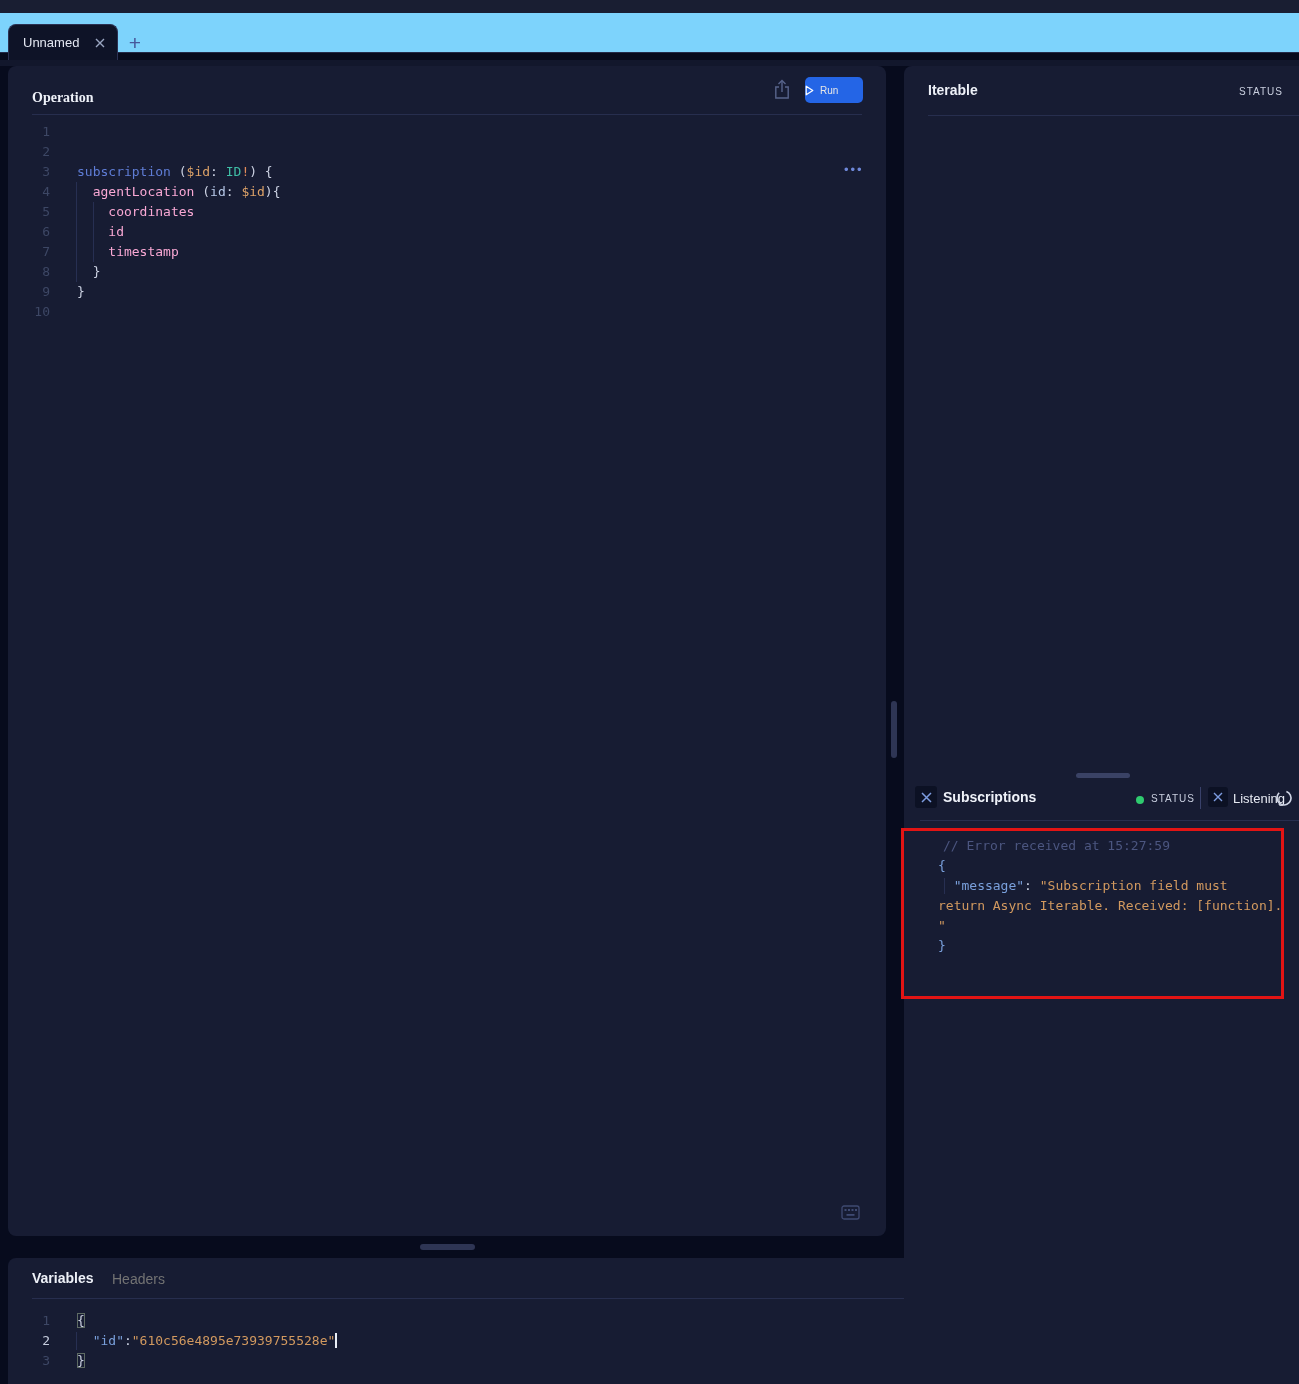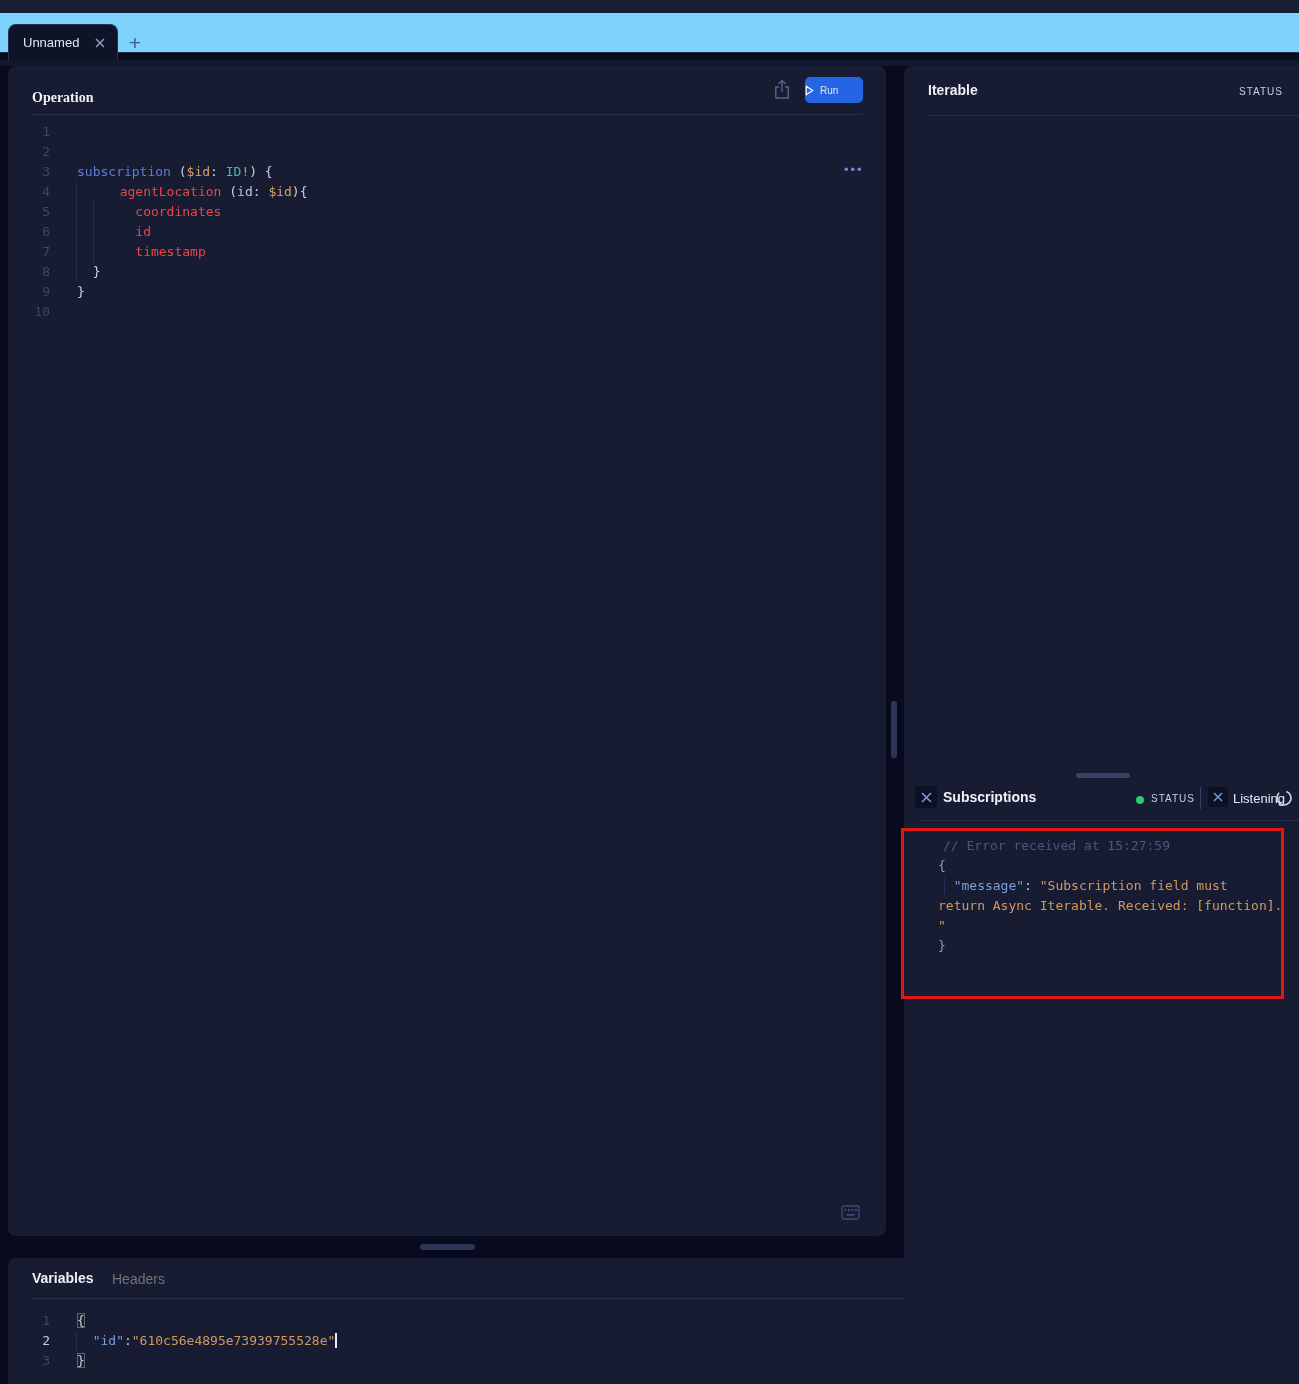--- a/index.html
+++ b/index.html
@@ -57,21 +57,21 @@
   .op-divider{left:24px;right:24px;top:48px;}
 
   
   .code-editor{position:absolute;font-family:"DejaVu Sans Mono",monospace;font-size:13px;line-height:20px;}
   .op-editor{left:0;top:56px;right:0;}
   .code-row{display:flex;height:20px;white-space:pre;}
   .gutter-num{display:inline-block;width:42px;text-align:right;color:#3d4765;flex:0 0 42px;}
   .gutter-num.active{color:#c7cdde;}
   .code-content{margin-left:27px;white-space:pre;}
   .tok-kw{color:#5f7dd6;}
-  .tok-field{color:#ef4444;margin-left:27px;}
+  .tok-field{color:#f9a8d4;}
   .tok-var{color:#dda268;}
   .tok-type{color:#3fbfa6;}
   .tok-bang{color:#e08a5a;}
   .tok-attr{color:#b6c8e8;}
   .tok-pl{color:#ccd2e3;}
   .tok-comment{color:#4c5680;}
   .tok-key{color:#7aa0dc;}
   .tok-str{color:#d2995f;}
   .tok-brk{color:#ccd2e3;box-shadow:inset 0 0 0 1px #5e6b64;}
   .caret{display:inline-block;width:2px;height:15px;background:#e9edf6;vertical-align:-3px;}

